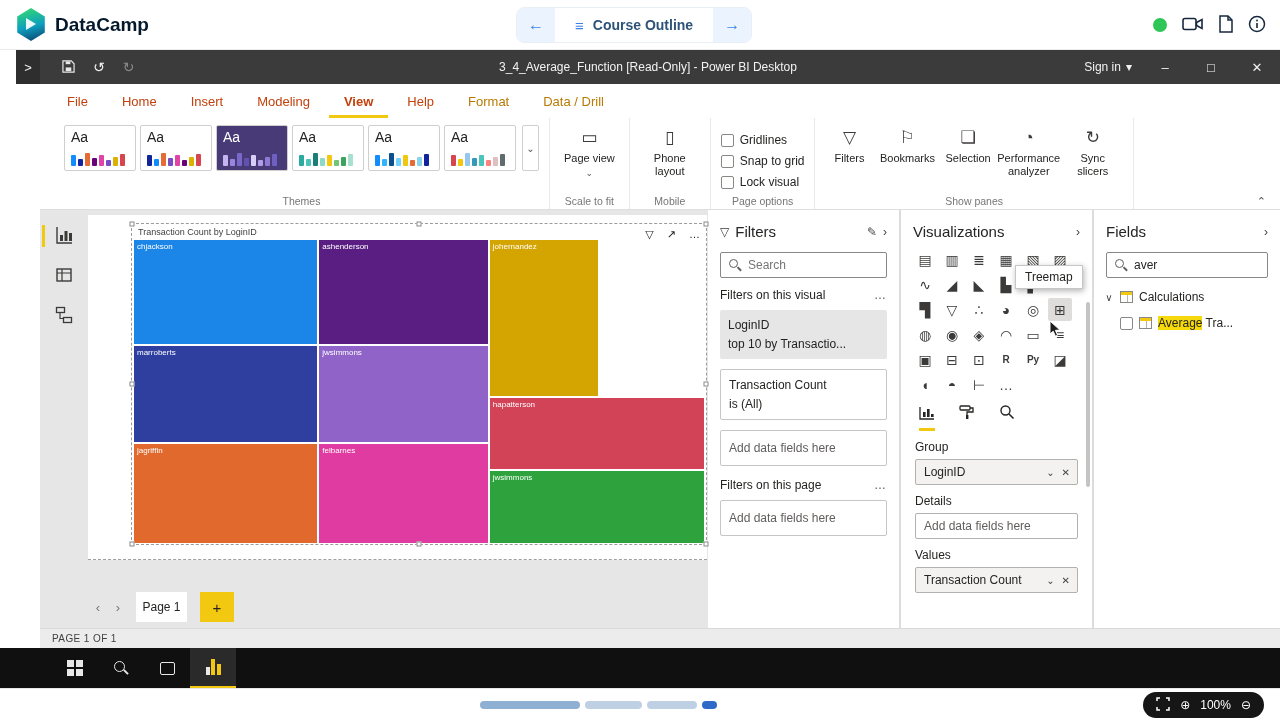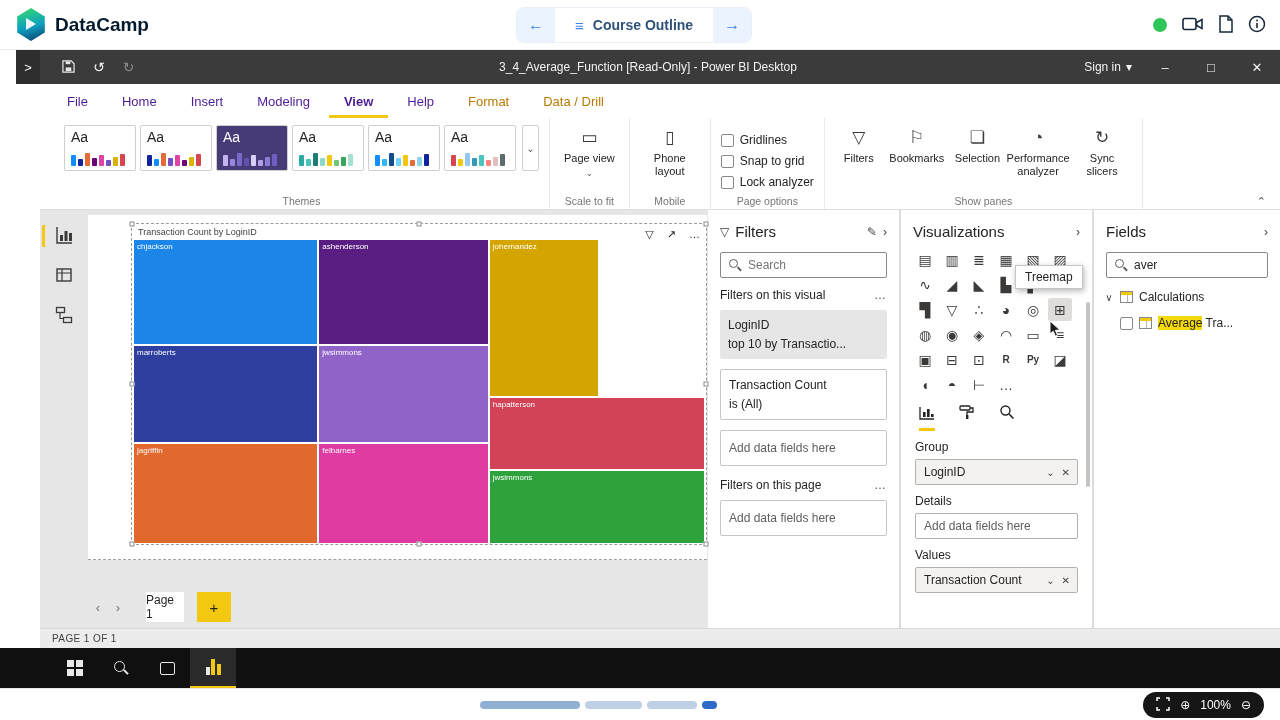--- a/index.html
+++ b/index.html
@@ -24,21 +24,21 @@
 .tb-icons{display:flex;gap:18px;margin-left:22px;font-size:14px;align-items:center}
 .tbi{cursor:pointer;line-height:1}
 .tbi.dim{color:#8a8a8a}
 .tb-title{position:absolute;left:200px;right:200px;text-align:center;font-size:12px;pointer-events:none}
 .tb-right{margin-left:auto;display:flex;align-items:center;height:100%}
 .tb-signin{font-size:12px;margin-right:10px;display:flex;gap:5px;align-items:center;cursor:pointer}
 .tb-win{width:46px;height:100%;display:flex;align-items:center;justify-content:center;font-size:13px;cursor:pointer}
 
 
 #pbi-menubar{position:absolute;left:40px;top:84px;width:1240px;height:34px;background:#fff;display:flex;align-items:flex-end;padding-left:12px;gap:4px}
-.mtab{padding:9px 15px 9px;font-size:13px;color:#4c1d95;cursor:pointer}
+.mtab{padding:9px 15px 9px;font-size:13px;color:#c2410c;cursor:pointer}
 .mtab.active{font-weight:bold;border-bottom:3px solid #f2c811;padding-bottom:6px}
 .mtab.contextual{color:#b87a00}
 
 
 #pbi-ribbon{position:absolute;left:40px;top:118px;width:1240px;height:92px;background:#fff;border-bottom:1px solid #dedede;display:flex;padding-left:14px}
 .rgroup{position:relative;height:100%;border-right:1px solid #e9e9e9;padding:7px 10px 16px;display:flex;gap:6px;align-items:flex-start}
 .rgroup-label{position:absolute;bottom:2px;left:0;right:0;text-align:center;font-size:10.5px;color:#767676}
 #theme-gallery{display:flex;gap:4px}
 .theme-thumb{width:72px;height:46px;border:1px solid #cfcfcf;border-radius:2px;padding:3px 6px 4px;display:flex;flex-direction:column;justify-content:space-between;cursor:pointer}
 .theme-aa{font-size:14px}
@@ -64,21 +64,21 @@
 .visual{position:absolute;left:91px;top:13px;width:576px;height:322px;border:1px dashed #9b9b9b;background:#fff}
 .visual-title{position:absolute;left:6px;top:3px;font-size:9px;color:#3f3f3f;white-space:nowrap}
 .treemap{position:absolute;left:1px;top:15px;width:572px;height:305px;background:#fff}
 .tile{position:absolute;border:1px solid #fff;overflow:hidden}
 .tile-label{font-size:8px;color:#fff;padding:2px 3px;white-space:nowrap}
 .handle{position:absolute;width:5px;height:5px;background:#fff;border:1px solid #8a8a8a;transform:translate(-50%,-50%);z-index:6}
 .visual-tools{position:absolute;right:6px;top:4px;display:flex;gap:13px;font-size:11px;color:#1e1e1e;z-index:5}
 .visual-tools span{cursor:pointer}
 .page-tabs{position:absolute;left:48px;top:382px;height:30px;display:flex;align-items:center}
 .ptab-arrow{width:20px;text-align:center;color:#777;font-size:13px;cursor:pointer}
-.ptab{width:38px;height:30px;background:#fff;display:flex;align-items:center;justify-content:center;font-size:12px;margin-left:18px;cursor:pointer}
+.ptab{width:51px;height:30px;background:#fff;display:flex;align-items:center;justify-content:center;font-size:12px;margin-left:8px;cursor:pointer}
 .ptab-add{width:34px;height:30px;background:#f2c811;display:flex;align-items:center;justify-content:center;font-size:15px;margin-left:13px;cursor:pointer}
 
 
 #right-panes{position:absolute;left:708px;top:210px;width:572px;height:418px;background:#dcdcdc;display:flex;gap:2px}
 .pane{background:#fff;height:100%;position:relative;overflow:hidden}
 #filters-pane{width:191px}
 #viz-pane{width:191px}
 #fields-pane{flex:1}
 .pane-head{display:flex;align-items:center;gap:6px;padding:13px 12px 8px;font-size:15px;color:#252423}
 .pane-title{flex:1}
@@ -328,21 +328,21 @@
         <div class="chk-row">
           <span class="chk"></span>
           <span>Gridlines</span>
         </div>
         <div class="chk-row">
           <span class="chk"></span>
           <span>Snap to grid</span>
         </div>
         <div class="chk-row">
           <span class="chk"></span>
-          <span>Lock analyzer</span>
+          <span>Lock visual</span>
         </div>
       </div>
     <div class="rgroup-label">Page options</div>
   </div>
   <div class="rgroup">
     <div class="pane-btns" id="pane-buttons">
         <div class="rbtn">
           <span class="ricon">▽</span>
           <span>Filters</span>
         </div>

